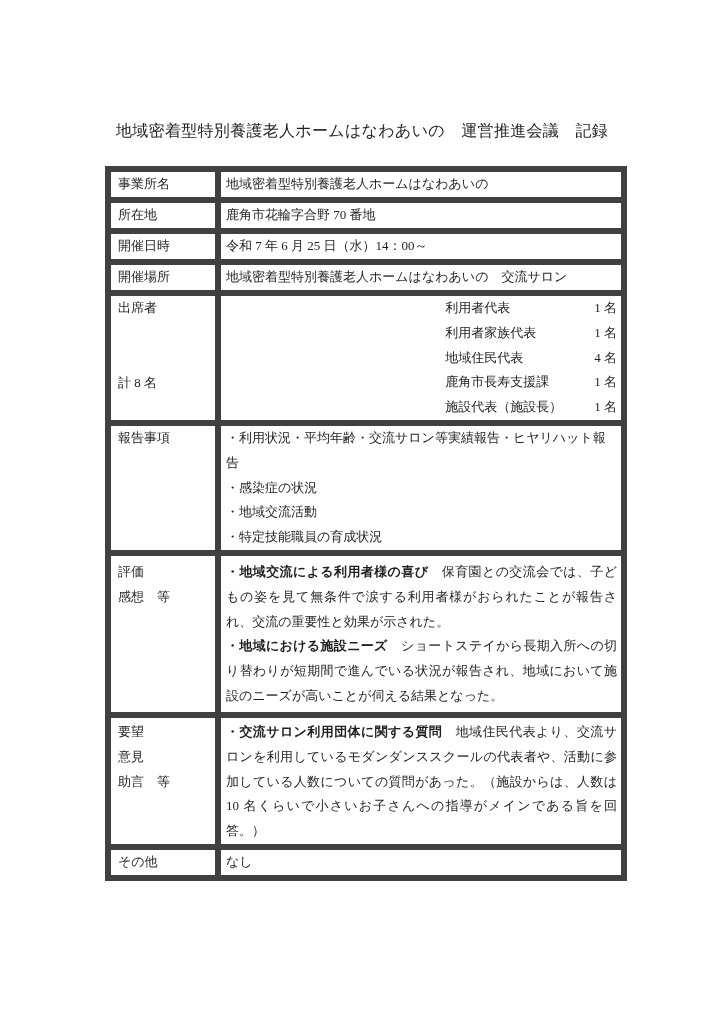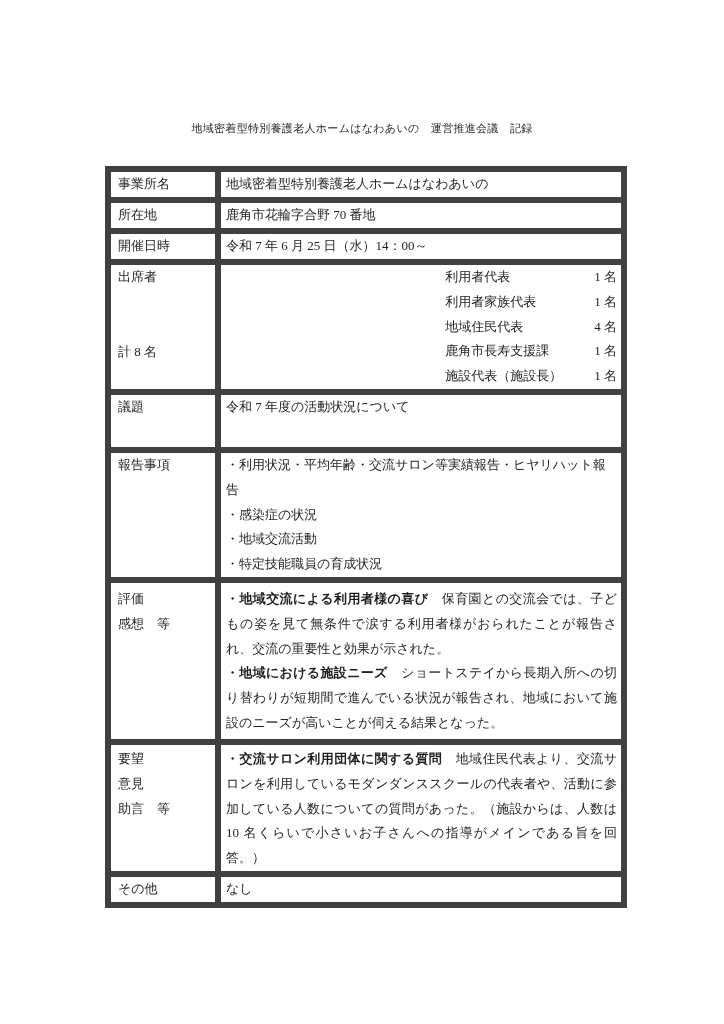--- a/index.html
+++ b/index.html
@@ -11,21 +11,21 @@
     font-family: "Liberation Serif", "DejaVu Serif", serif;
     color: #1f1f1f;
     overflow: hidden;
   }
   .title {
     position: absolute;
     top: 121px;
     left: 0;
     width: 724px;
     text-align: center;
-    font-size: 11px;
+    font-size: 16px;
     font-weight: normal;
     margin: 0;
     letter-spacing: 0.3px;
   }
   table.doc-table {
     position: absolute;
     left: 105px;
     top: 166px;
     width: 516px;
     border-collapse: collapse;
@@ -79,20 +79,24 @@
         <td class="label">所在地</td>
         <td class="value">鹿角市花輪字合野 70 番地</td>
       </tr>
 
 
       <tr class="h-single">
         <td class="label">開催日時</td>
         <td class="value">令和 7 年 6 月 25 日（水）14：00～</td>
       </tr>
 
+      <tr class="h-single">
+        <td class="label">開催場所</td>
+        <td class="value">地域密着型特別養護老人ホームはなわあいの　交流サロン</td>
+      </tr>
 
       <tr class="r-attendees">
         <td class="label">
           <div>出席者</div>
           <div class="attendees-total">計 8 名</div>
         </td>
         <td class="value">
           <div class="att-line">
             <span class="att-role">利用者代表</span>
             <span class="att-count">1 名</span>
@@ -109,24 +113,20 @@
             <span class="att-role">鹿角市長寿支援課</span>
             <span class="att-count">1 名</span>
           </div>
           <div class="att-line">
             <span class="att-role">施設代表（施設長）</span>
             <span class="att-count">1 名</span>
           </div>
         </td>
       </tr>
 
-      <tr class="r-agenda">
-        <td class="label">議題</td>
-        <td class="value">令和 7 年度の活動状況について</td>
-      </tr>
 
       <tr class="r-reports">
         <td class="label">報告事項</td>
         <td class="value">
           <div class="report-item">・利用状況・平均年齢・交流サロン等実績報告・ヒヤリハット報告</div>
           <div class="report-item">・感染症の状況</div>
           <div class="report-item">・地域交流活動</div>
           <div class="report-item">・特定技能職員の育成状況</div>
         </td>
       </tr>

